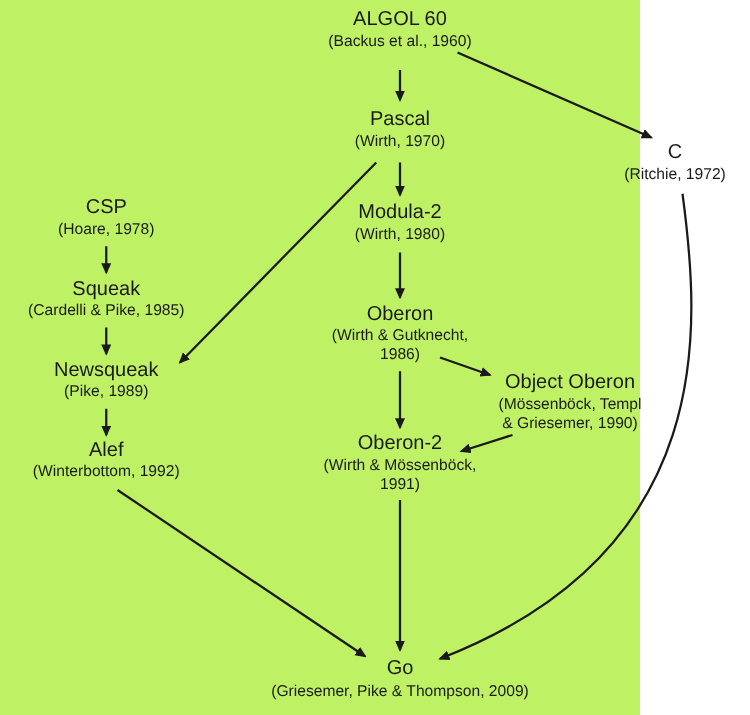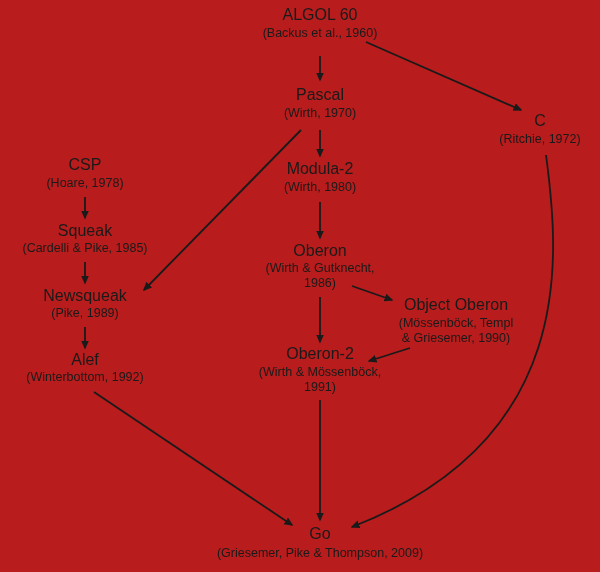--- a/index.html
+++ b/index.html
@@ -2,23 +2,23 @@
 <html><head>
   <meta charset="utf-8">
   <style>
     html, body {
       margin: 0;
       padding: 0;
       background: #ffffff;
     }
     .canvas {
       position: relative;
-      width: 600px;
+      width: 512px;
       height: 572px;
-      background: #b91c1c;
+      background: #bef264;
       font-family: "Liberation Sans", sans-serif;
     }
     svg text {
       fill: #1a1a1a;
       text-anchor: middle;
       font-family: "Liberation Sans", sans-serif;
     }
     svg text.label {
       font-size: 16px;
     }

